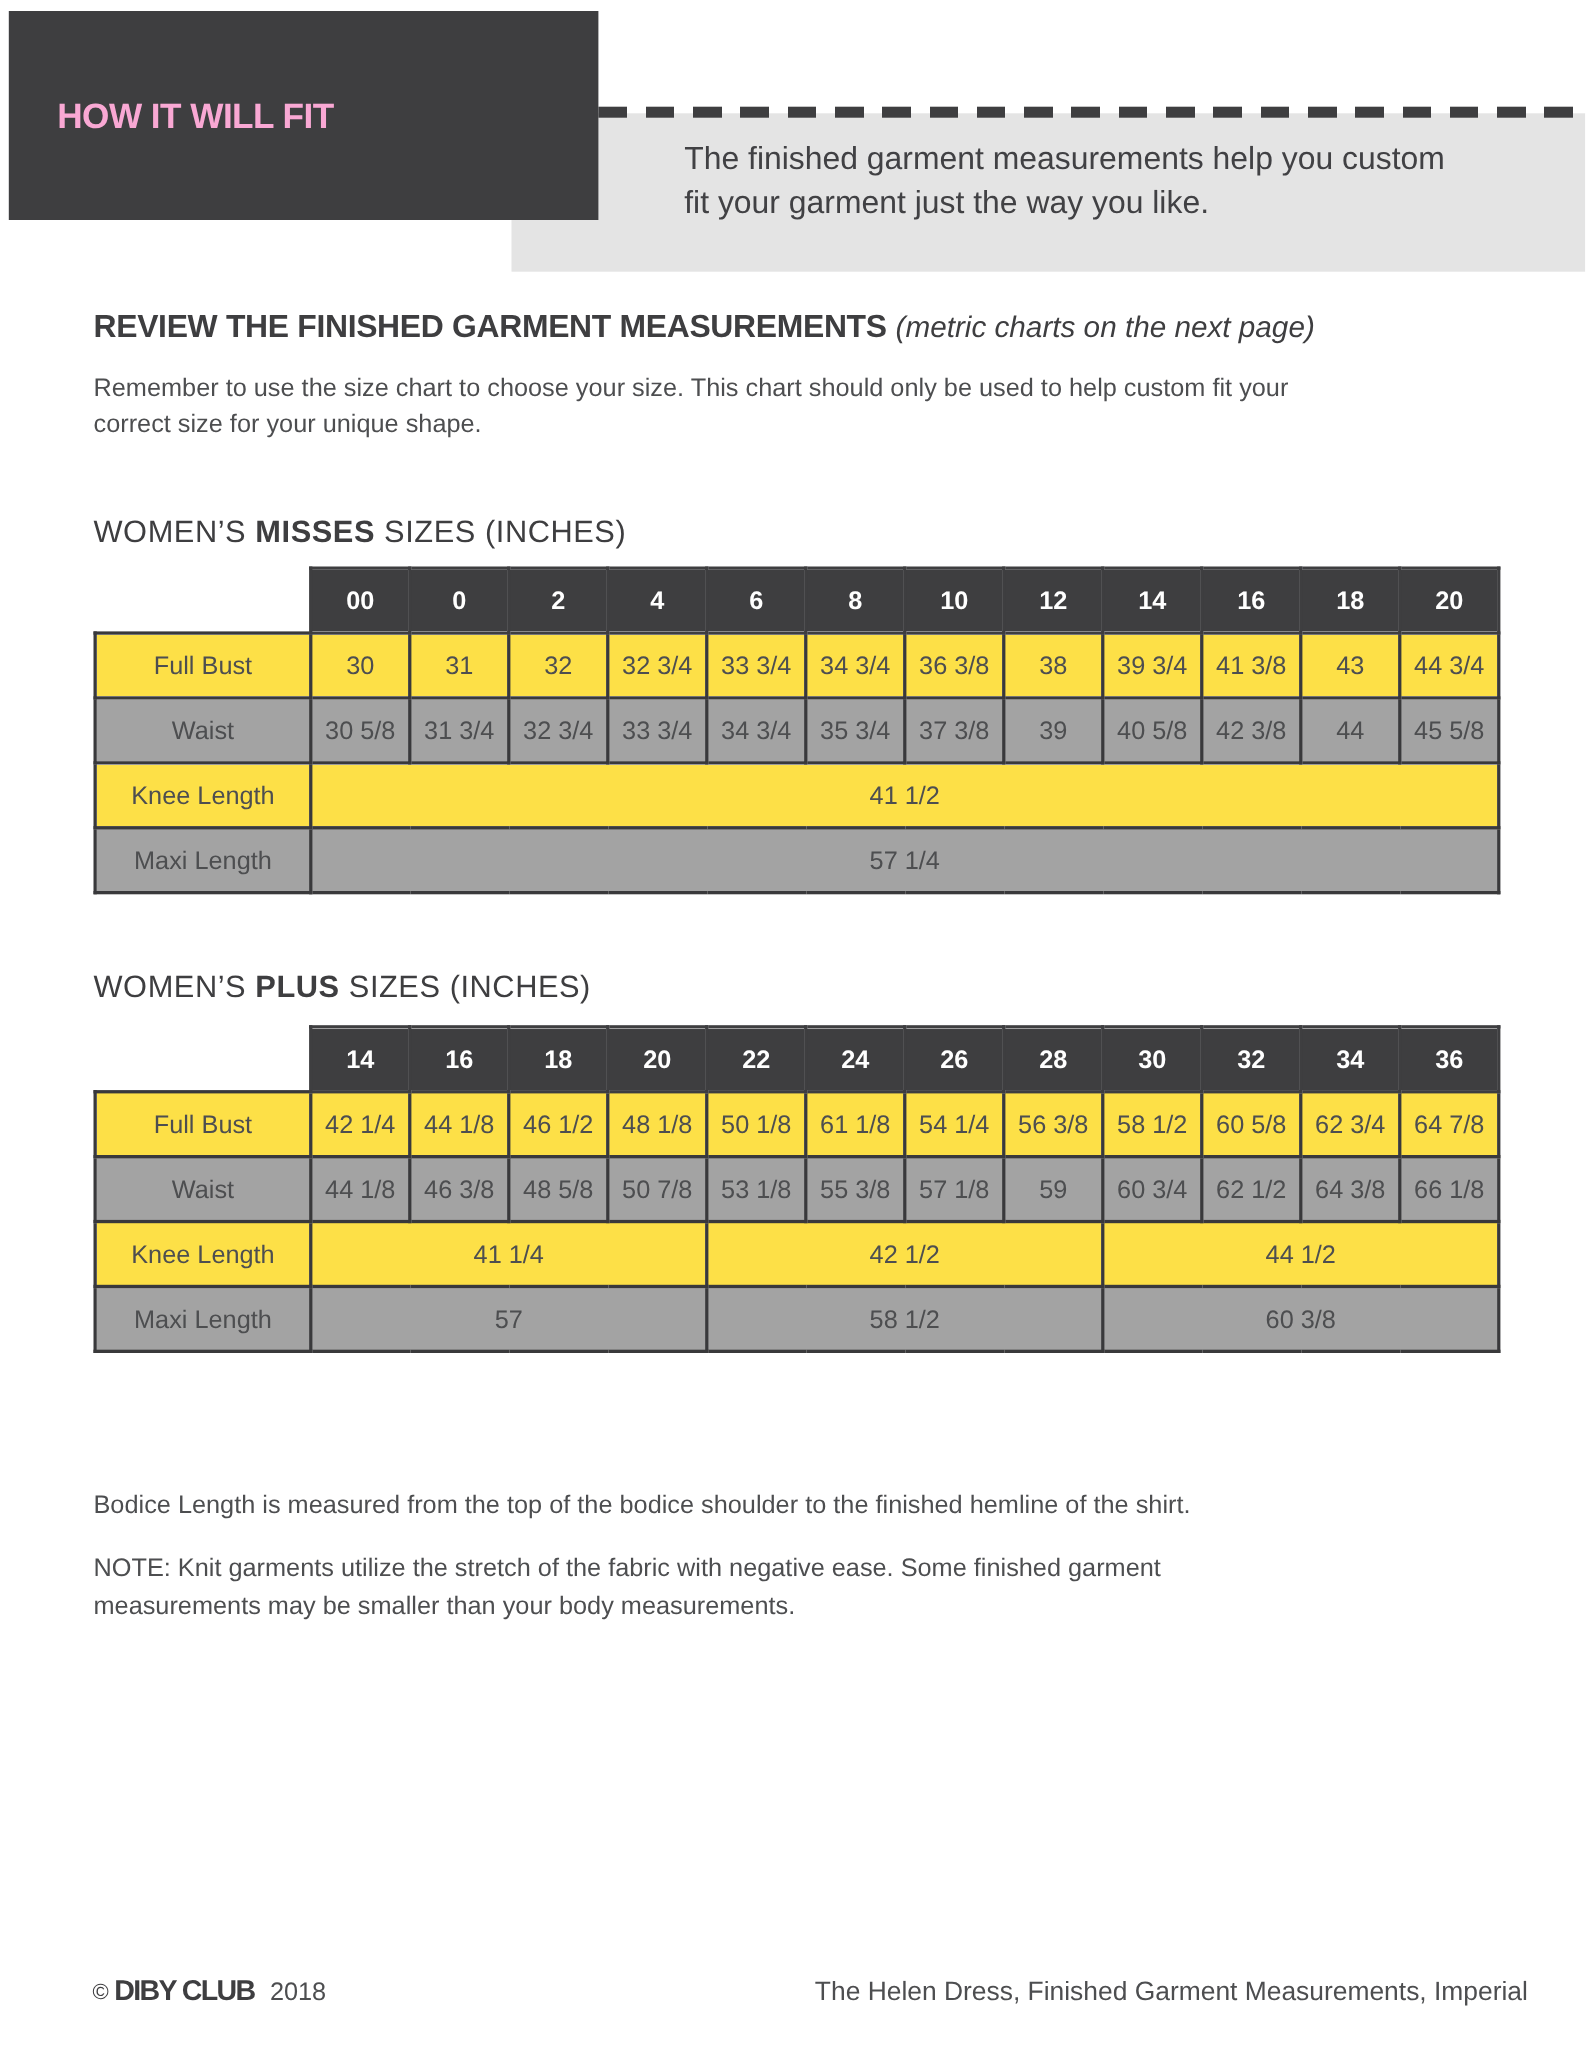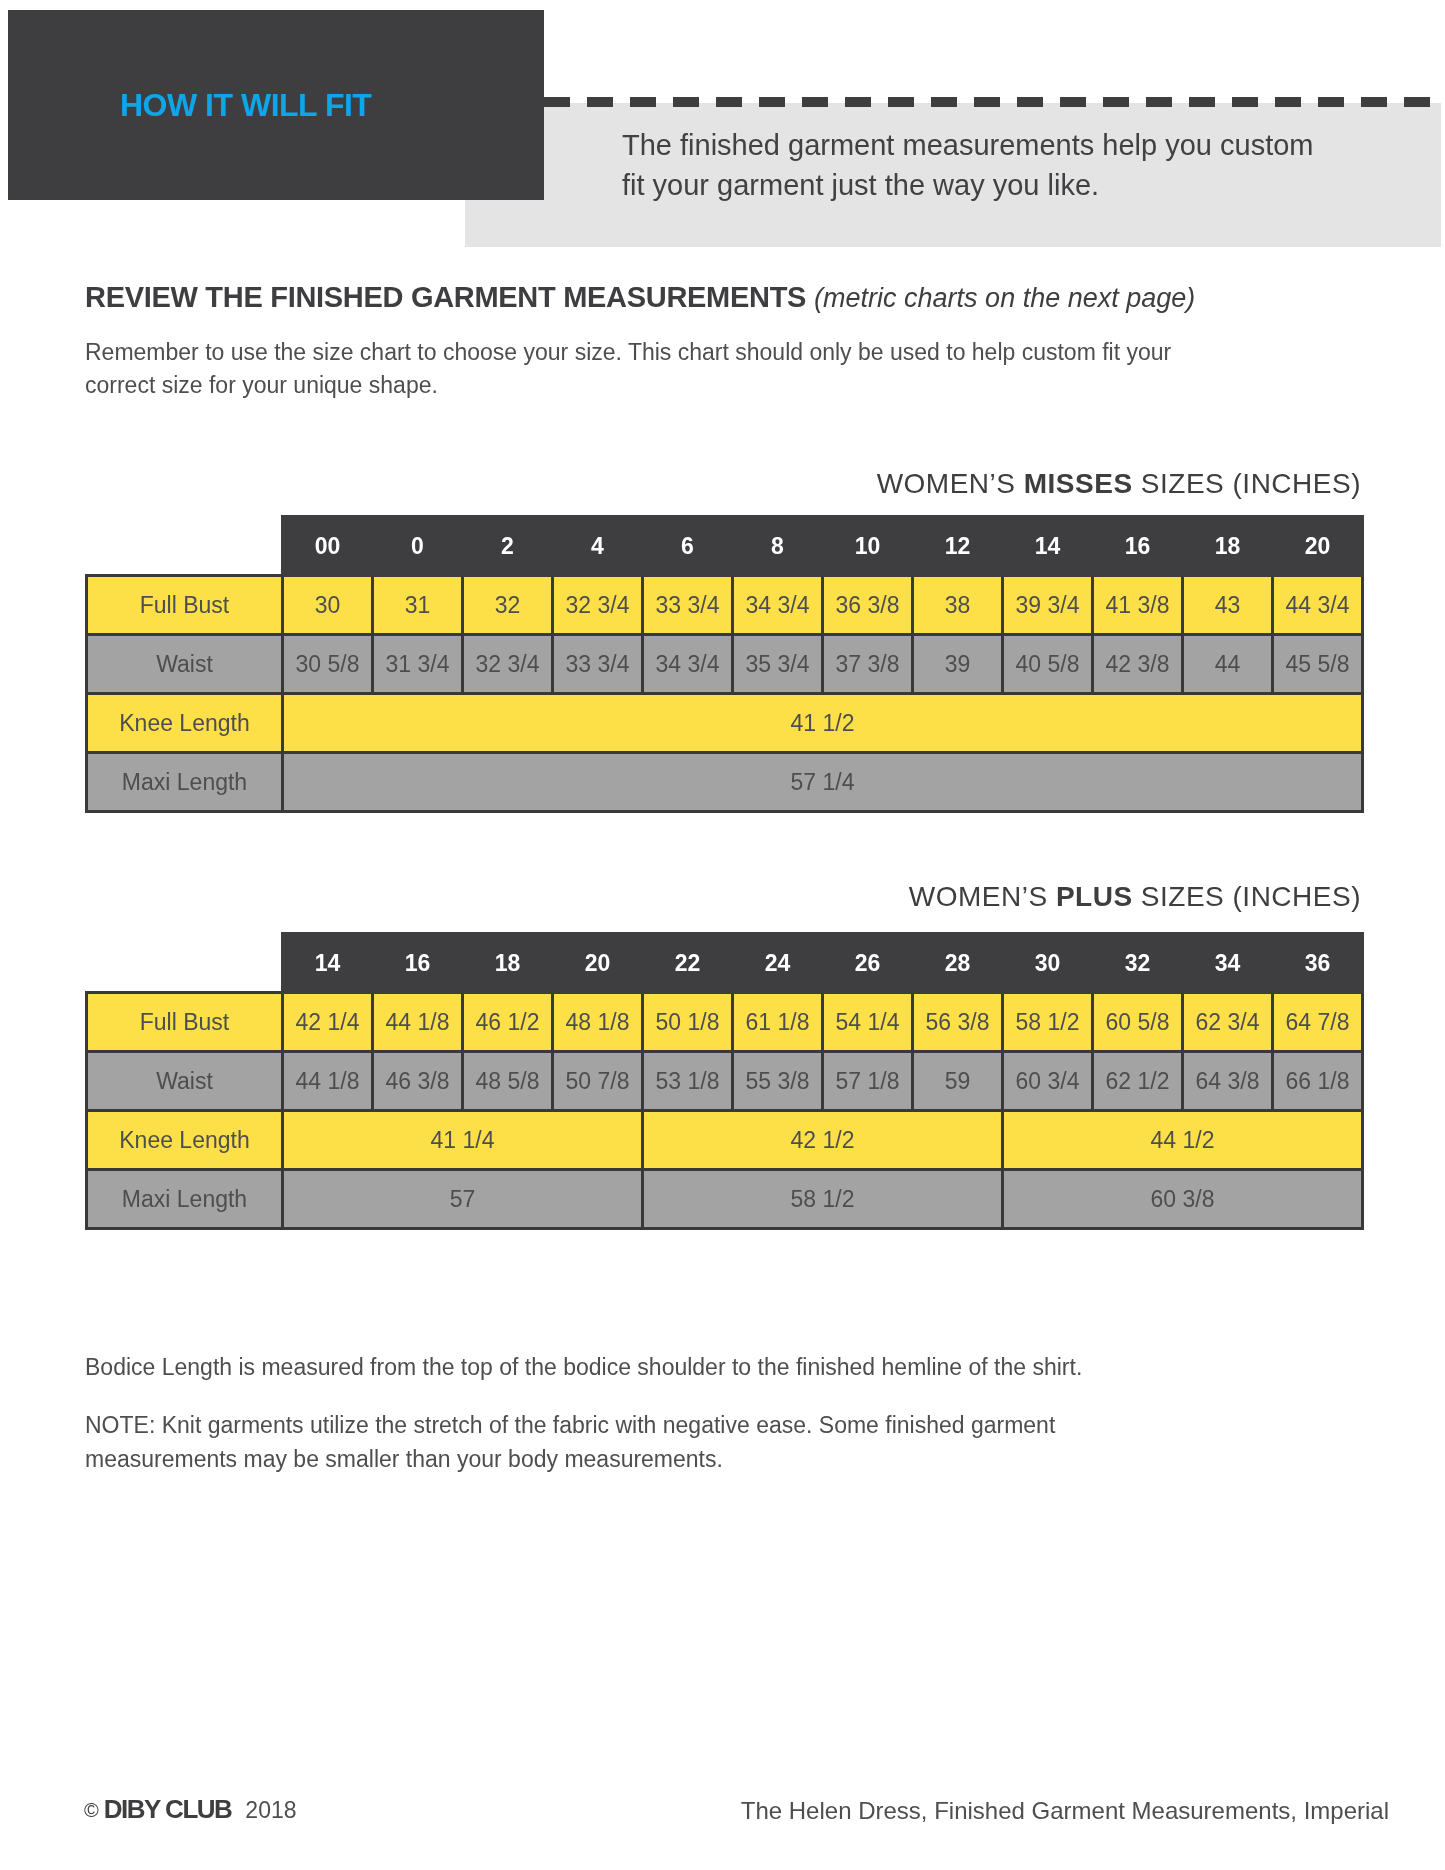--- a/index.html
+++ b/index.html
@@ -7,22 +7,22 @@
     position:relative; width:1445px; height:1870px; background:#ffffff;
     font-family:"Liberation Sans", sans-serif; overflow:hidden;
   }
 
   
   .banner {
     position:absolute; left:8px; top:10px; width:536px; height:190px;
     background:#3E3E40; z-index:3; display:flex; align-items:center;
   }
   .banner-title {
-    color:#0ea5e9; font-weight:bold; font-size:32px; letter-spacing:-0.5px;
-    margin-left:112px; white-space:nowrap;
+    color:#f9a8d4; font-weight:bold; font-size:32px; letter-spacing:-0.5px;
+    margin-left:44px; white-space:nowrap;
   }
   .dash-line {
     position:absolute; left:544px; top:97px; width:901px; height:10px; z-index:2;
     background:repeating-linear-gradient(90deg,#3E3E40 0 26px,transparent 26px 43px);
   }
   .subtitle-box {
     position:absolute; left:465px; top:103px; width:976px; height:144px;
     background:#E4E4E4; z-index:1;
   }
   .subtitle-text {
@@ -31,21 +31,21 @@
   }
 
   
   .section-heading { position:absolute; left:85px; top:281px; font-size:29px; color:#3E3E40; white-space:nowrap; }
   .section-heading .hbold { font-weight:bold; letter-spacing:-0.3px; }
   .section-heading .hnote { font-style:italic; font-weight:normal; font-size:27px; margin-left:8px; }
   .intro { position:absolute; left:85px; top:336px; font-size:23px; line-height:33px; color:#4D4E50; }
 
   
   .table-title {
-    position:absolute; left:85px; width:1276px; text-align:right;
+    position:absolute; left:85px; width:1276px; text-align:left;
     font-size:28px; color:#3E3E40; letter-spacing:0.5px; white-space:nowrap;
   }
   #misses-title { top:468px; }
   #plus-title   { top:881px; }
   .table-title .tbold { font-weight:bold; }
 
   
   .size-table {
     position:absolute; left:85px; border-collapse:collapse; table-layout:fixed;
     width:1276px; font-size:23px; color:#4D4E50;

